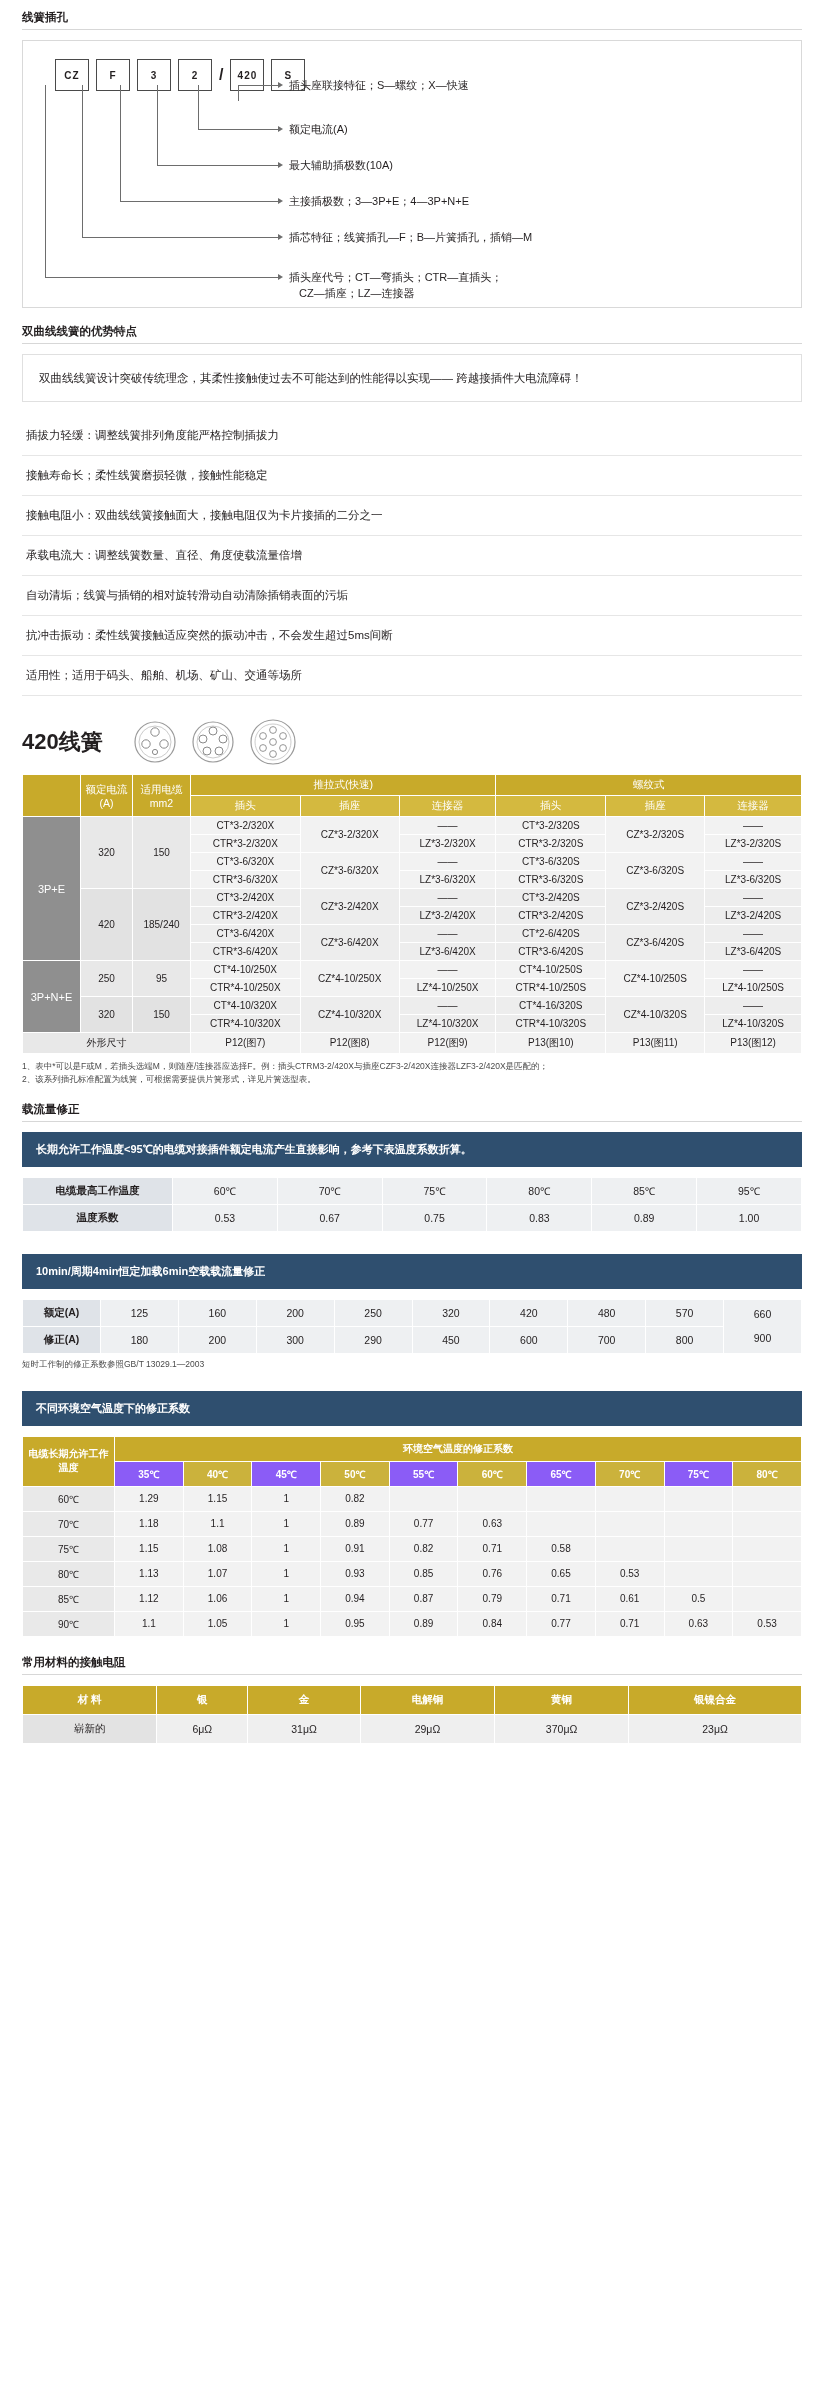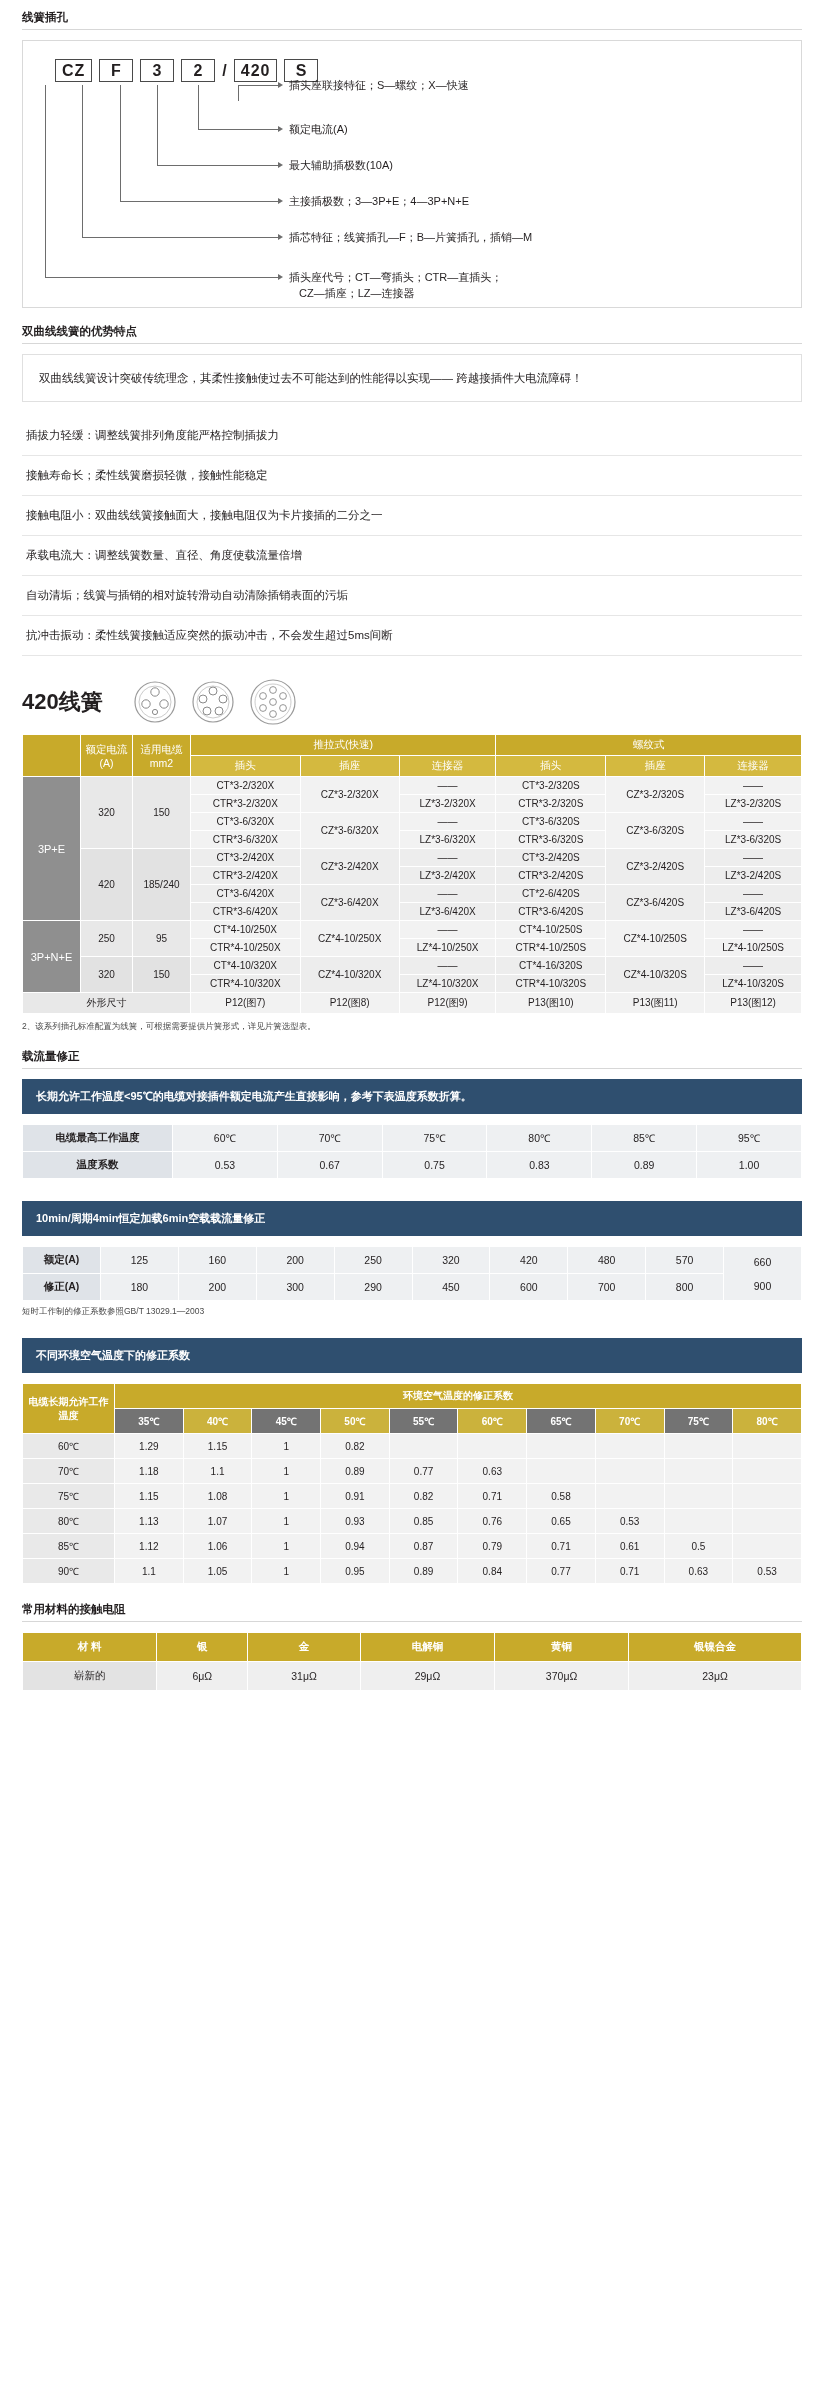--- a/index.html
+++ b/index.html
@@ -26,23 +26,23 @@
   .model-box {
     border: 1px solid #d9d9d9;
     padding: 18px 14px 14px 14px;
     height: 268px;
     position: relative;
   }
   .code-row { display: flex; align-items: center; gap: 7px; margin-left: 18px; }
   .code-cell {
     border: 1px solid #4a4a4a;
     min-width: 34px;
-    height: 23px;
+    height: 32px;
     display: flex; align-items: center; justify-content: center;
-    font-size: 16px; font-weight: bold; letter-spacing: 1px;
+    font-size: 10px; font-weight: bold; letter-spacing: 1px;
     padding: 0 6px;
   }
   .slash { font-size: 16px; font-weight: bold; }
   .legend { position: absolute; font-size: 11px; color: #231f20; }
   .vline { position: absolute; width: 1px; background: #6d6d6d; }
   .hline { position: absolute; height: 1px; background: #6d6d6d; }
   .arrow {
     position: absolute; width: 0; height: 0;
     border-left: 5px solid #6d6d6d;
     border-top: 3.5px solid transparent;
@@ -107,21 +107,21 @@
   .bb { background: #eef0f2; }
 
   
   table.temp { border-collapse: collapse; width: 100%; font-size: 10px; }
   table.temp td {
     border: 1px solid #ffffff;
     text-align: center;
     padding: 5px 2px;
   }
   .t-gold { background: #c8aa2a; color: #fff; font-weight: bold; }
-  .t-gold-l2 { background: #737373; color: #fff; font-weight: bold; }
+  .t-gold-l2 { background: #8b5cf6; color: #fff; font-weight: bold; }
   .t-gold-l3 { background: #cbb23c; color: #fff; font-weight: bold; }
   .t-row { background: #f2f2f2; }
   .t-row2 { background: #e9e9e9; }
 
   
   table.res { border-collapse: collapse; width: 100%; font-size: 10.5px; }
   table.res td {
     border: 1px solid #ffffff;
     text-align: center;
     padding: 7px 2px;
@@ -188,20 +188,21 @@
 
   <div class="lead-box">双曲线线簧设计突破传统理念，其柔性接触使过去不可能达到的性能得以实现—— 跨越接插件大电流障碍！</div>
 
   <div>
     <div class="feat">插拔力轻缓：调整线簧排列角度能严格控制插拔力</div>
     <div class="feat">接触寿命长；柔性线簧磨损轻微，接触性能稳定</div>
     <div class="feat">接触电阻小：双曲线线簧接触面大，接触电阻仅为卡片接插的二分之一</div>
     <div class="feat">承载电流大：调整线簧数量、直径、角度使载流量倍增</div>
     <div class="feat">自动清垢；线簧与插销的相对旋转滑动自动清除插销表面的污垢</div>
     <div class="feat">抗冲击振动：柔性线簧接触适应突然的振动冲击，不会发生超过5ms间断</div>
+    <div class="feat">适用性；适用于码头、船舶、机场、矿山、交通等场所</div>
   </div>
 
   <div class="h-420">
     <span>420线簧</span>
     <span class="conn-ico">
       <svg width="44" height="44" viewBox="0 0 44 44">
         <circle cx="22" cy="22" r="20" fill="none" stroke="#9a9a9a" stroke-width="1.2"></circle>
         <circle cx="22" cy="22" r="16" fill="none" stroke="#cccccc" stroke-width="1"></circle>
         <circle cx="22" cy="12" r="4.2" fill="#fff" stroke="#8a8a8a" stroke-width="1"></circle>
         <circle cx="13" cy="24" r="4.2" fill="#fff" stroke="#8a8a8a" stroke-width="1"></circle>
@@ -353,20 +354,21 @@
       <td class="cell-l2">P12(图8)</td>
       <td class="cell-l2">P12(图9)</td>
       <td class="cell-l2">P13(图10)</td>
       <td class="cell-l2">P13(图11)</td>
       <td class="cell-l2">P13(图12)</td>
     </tr>
   </tbody>
     </table>
 
   <div class="note">
+    <div>1、表中*可以是F或M，若插头选端M，则随座/连接器应选择F。例：插头CTRM3-2/420X与插座CZF3-2/420X连接器LZF3-2/420X是匹配的；</div>
     <div>2、该系列插孔标准配置为线簧，可根据需要提供片簧形式，详见片簧选型表。</div>
   </div>
 
   <div class="sec-title" style="margin-top:16px;">载流量修正</div>
   <div class="rule"></div>
 
   <div class="bluebar">长期允许工作温度&lt;95℃的电缆对接插件额定电流产生直接影响，参考下表温度系数折算。</div>
   <table class="blue" style="margin-top:10px;">
     <tbody>
         <tr>

